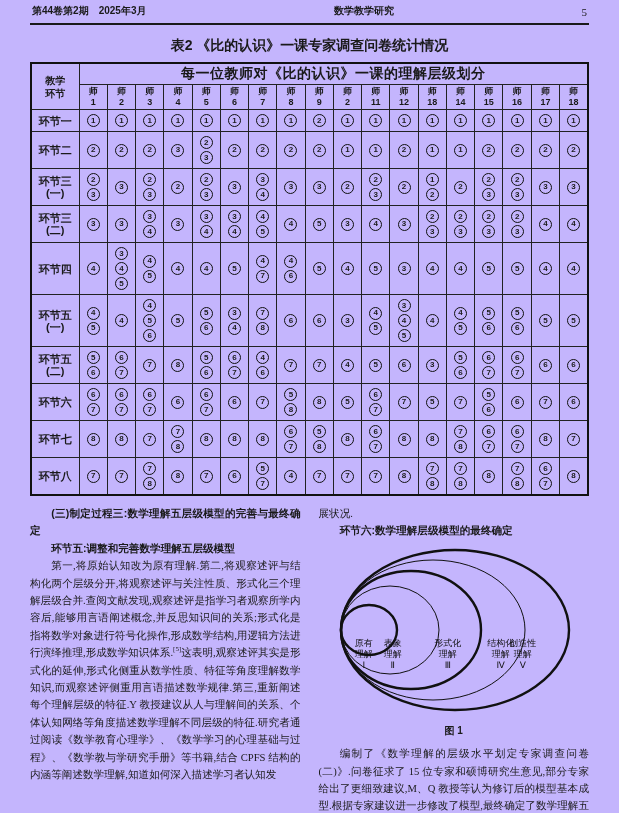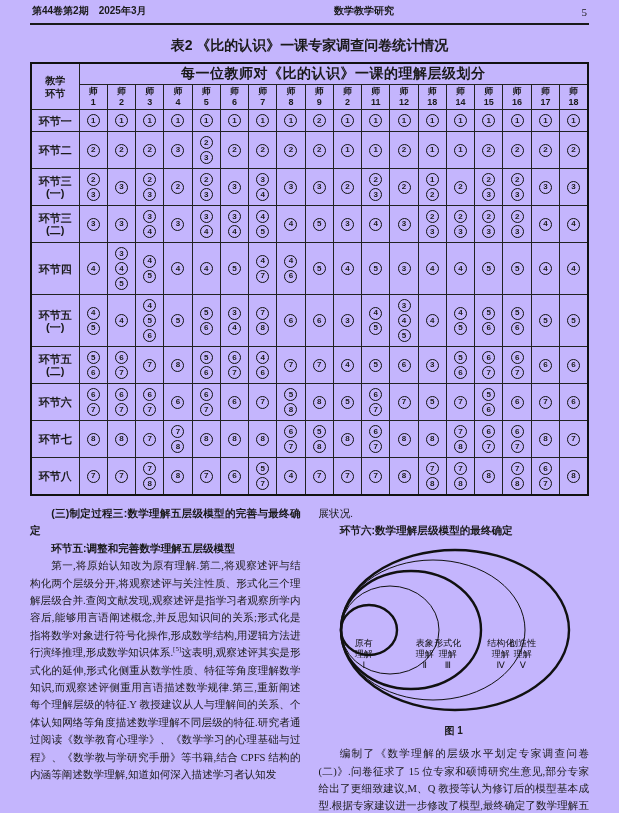--- a/index.html
+++ b/index.html
@@ -55,21 +55,21 @@
   .heading{font-family:"Liberation Sans", sans-serif;font-weight:bold;}
   sup.cite{font-size:7px;line-height:0;}
   
   .figure{position:relative;width:250px;height:172px;margin:5px auto 0 auto;}
   .figure svg{position:absolute;left:0;top:0;}
   .ring-label{
     position:absolute;top:66px;text-align:center;font-size:9px;line-height:11px;
     white-space:pre-line;font-family:"Liberation Sans", sans-serif;color:#111;margin-top:27px;
   }
   .rl-1{left:16px;width:38px;}
-  .rl-2{left:76px;width:40px;}
+  .rl-2{left:44px;width:40px;}
   .rl-3{left:97px;width:44px;}
   .rl-4{left:150px;width:44px;text-align:center;}
   .rl-5{left:172px;width:44px;}
   .fig-caption{
     text-align:center;font-family:"Liberation Sans", sans-serif;font-weight:bold;
     font-size:10px;margin:5px 0 6px 0;
   }
 </style>
 </head>
 <body>

